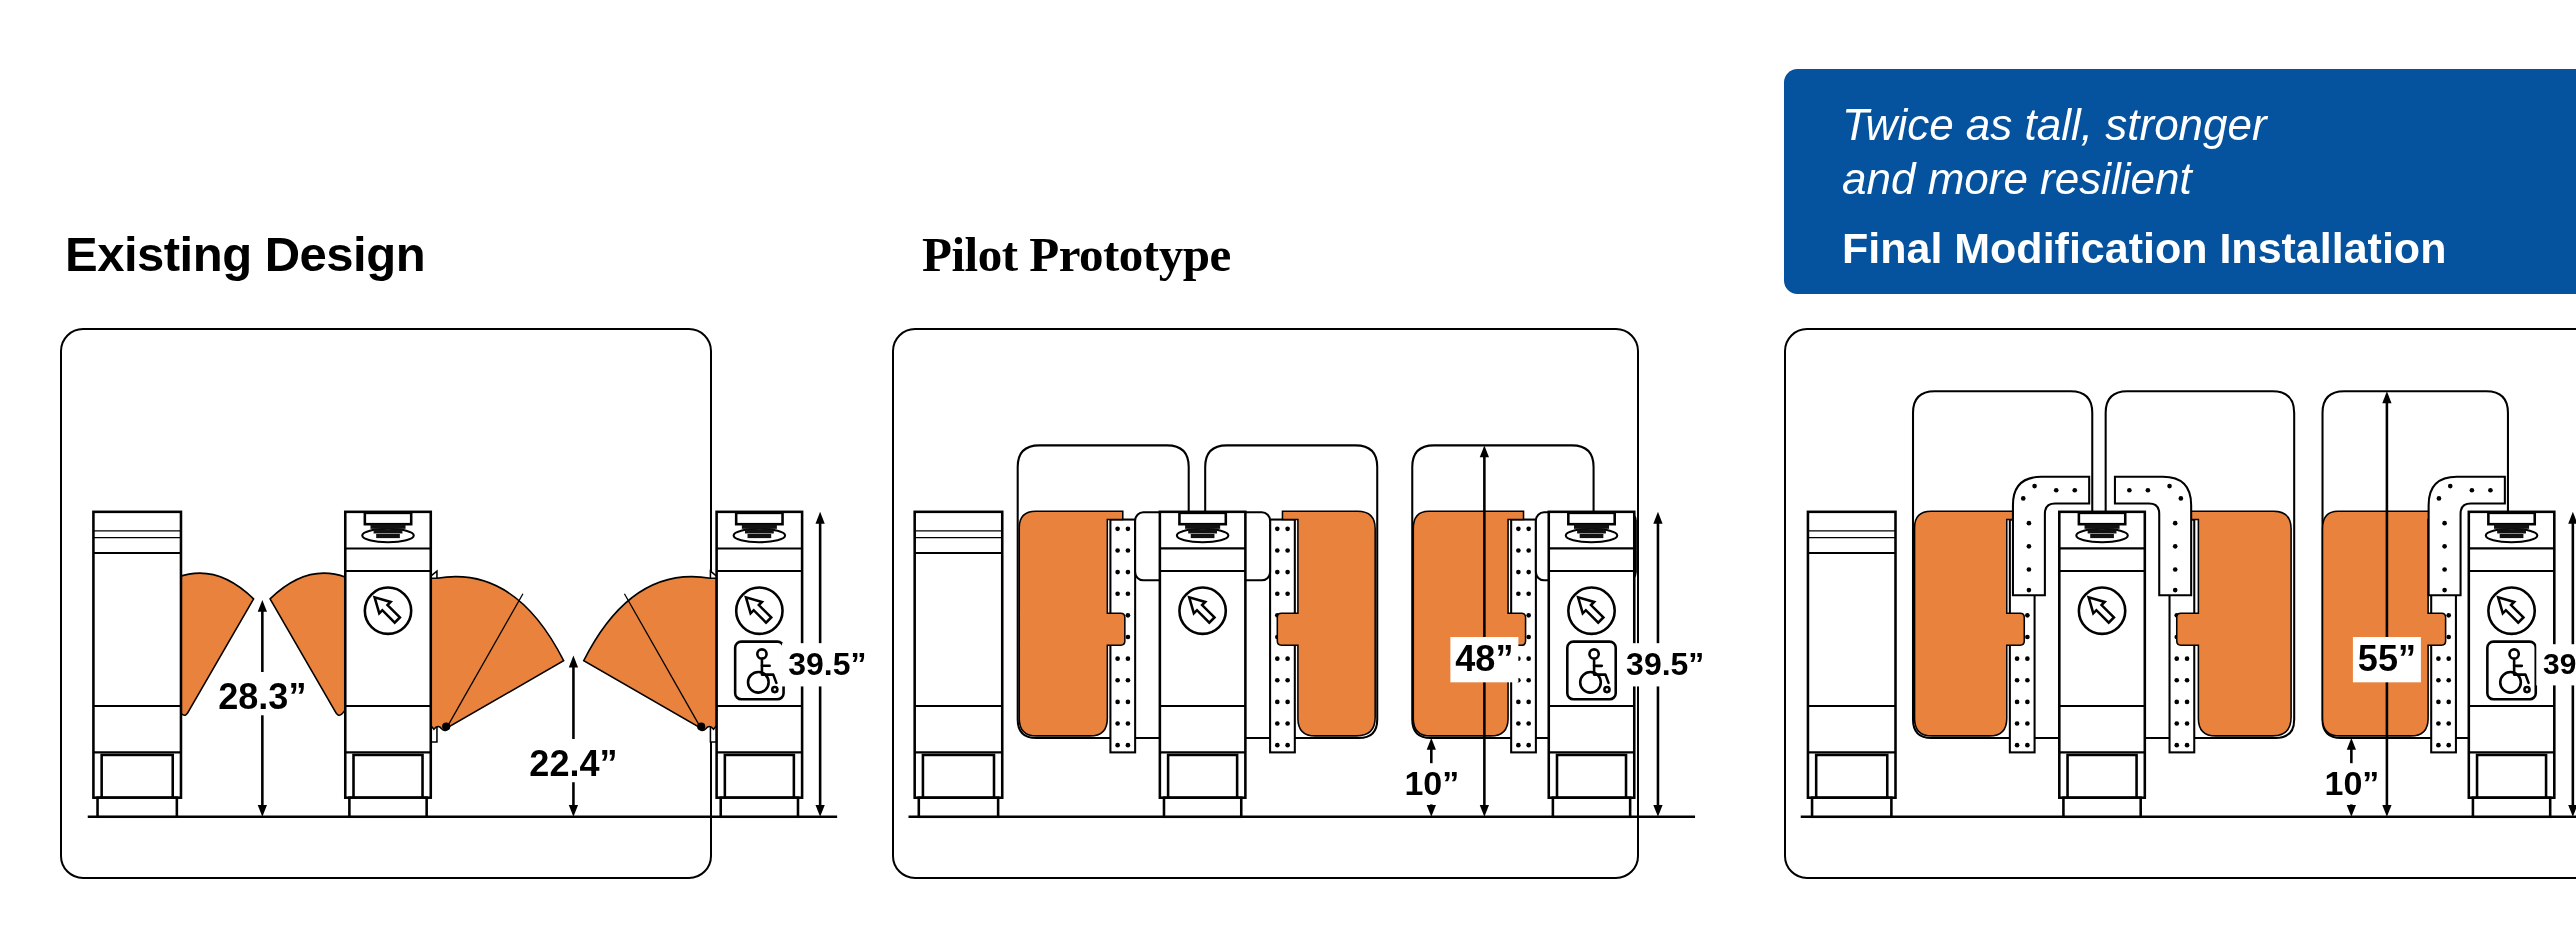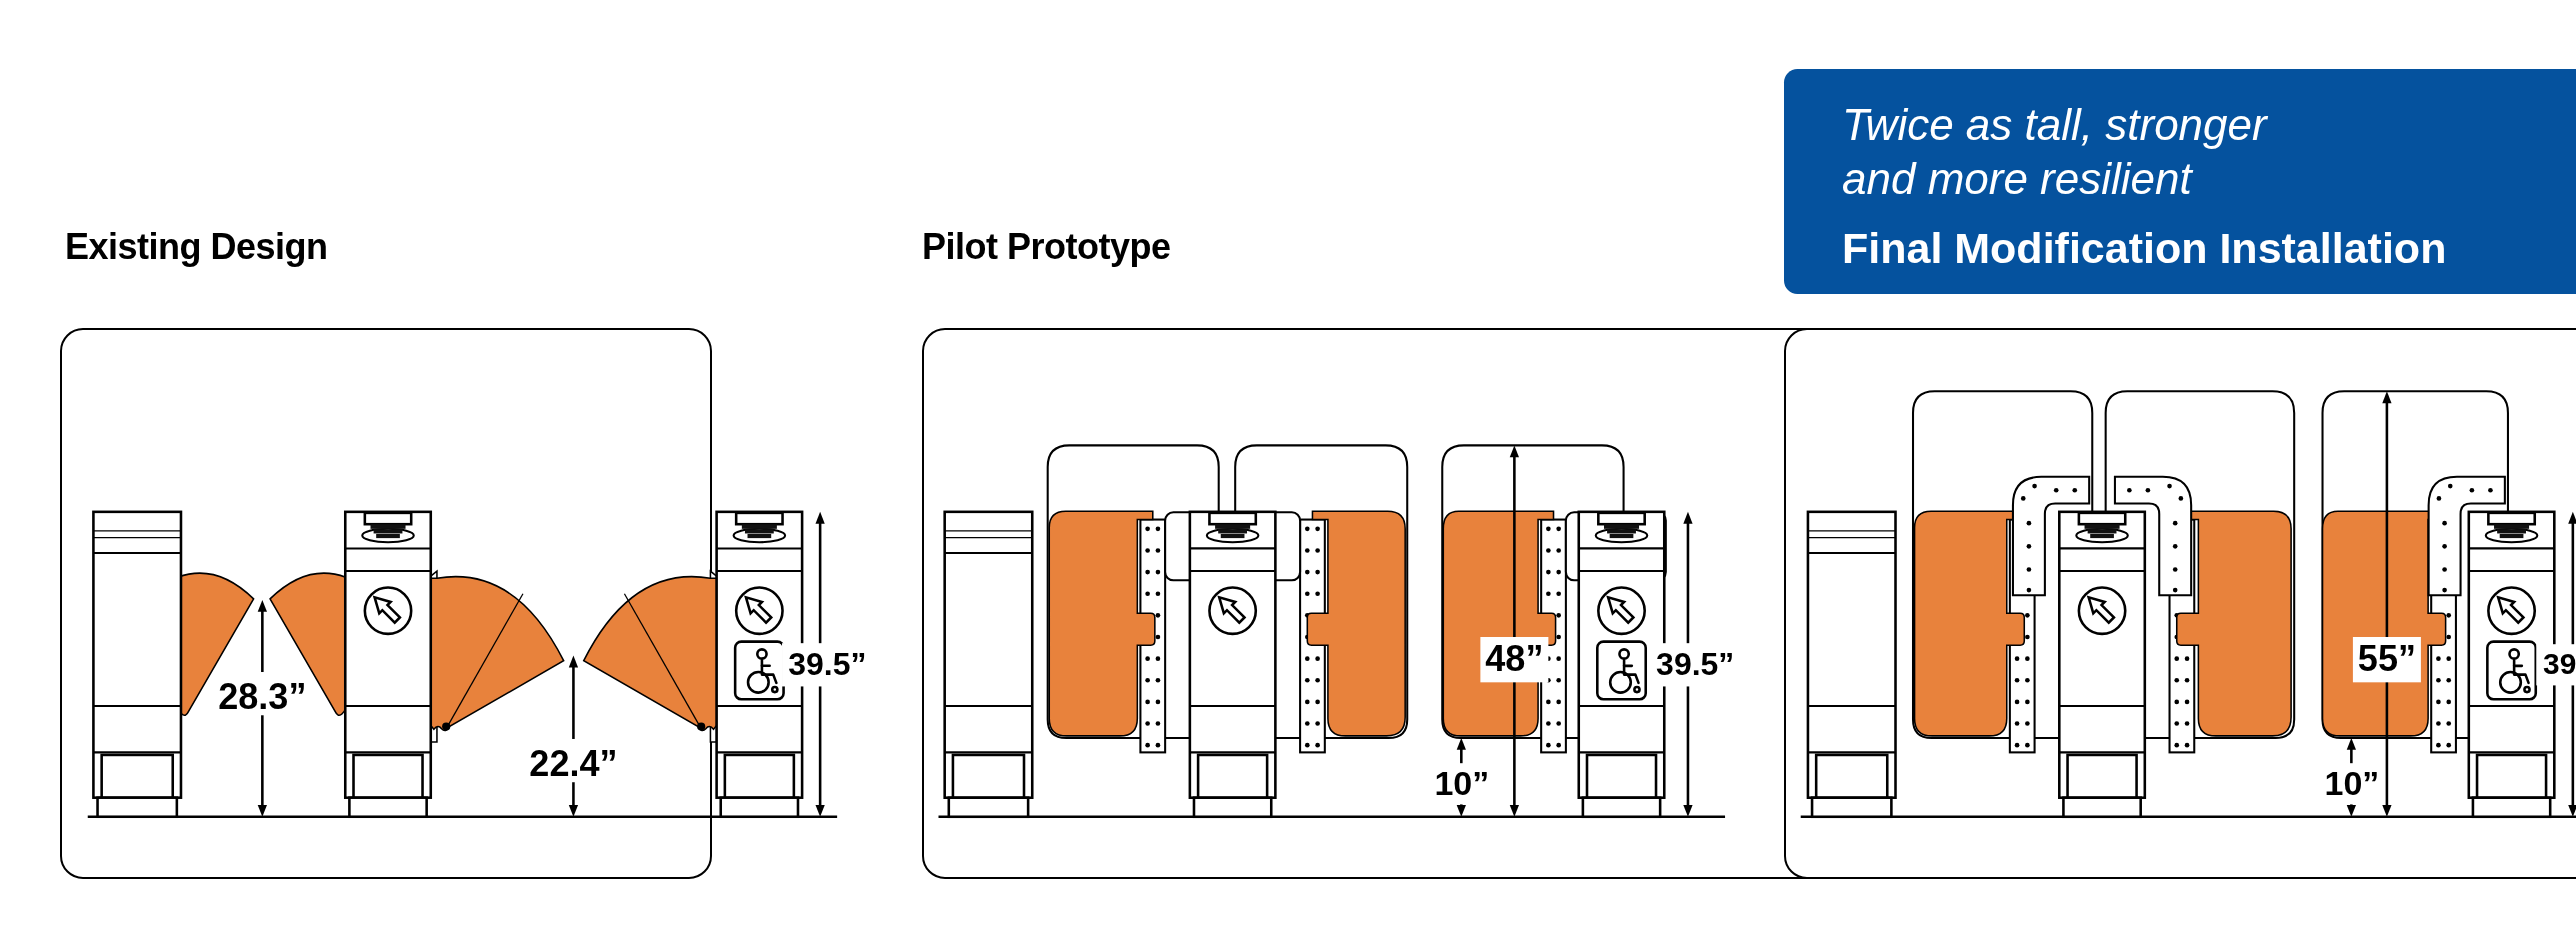--- a/index.html
+++ b/index.html
@@ -1,38 +1,38 @@
 <!DOCTYPE html>
 <html style="--orange: #E8823C; --blue: #05529E; --ink: #000000;font-size:8.2px"><head>
 <meta charset="utf-8">
 <style>
   html,body{margin:0;padding:0;}
   body{
     width:2705px;height:927px;position:relative;background:#ffffff;
     font-family:"Liberation Sans",sans-serif;overflow:hidden;
   }
   .title{
-    position:absolute;top:226px;font-weight:bold;font-size:36px;color:#000;
+    position:absolute;top:226px;font-weight:bold;font-size:49px;color:#000;
     letter-spacing:-0.5px;white-space:nowrap;
   }
   #title-existing{left:65px;}
-  #title-pilot{left:922px;}
+  #title-pilot{left:922px;font-family:Liberation Serif, serif;}
   .banner{
     position:absolute;left:1784px;top:69px;width:838px;height:225px;
     background:var(--blue,#05529E);border-radius:13.4px;color:#fff;
     box-sizing:border-box;padding:29px 20.6px 0 58px;
   }
   .banner .tag{font-style:italic;font-weight:normal;font-size:44px;line-height:1.22;white-space:nowrap;}
   .banner .btitle{font-weight:bold;font-size:43px;margin-top:18.5px;white-space:nowrap;}
   .panel{
     position:absolute;top:328px;height:551px;border:2.6px solid #000;
     border-radius:23px;box-sizing:border-box;background:#fff;
   }
   #panel-1{left:60px;width:652px;}
-  #panel-2{left:922px;width:915px;text-decoration:underline;}
+  #panel-2{left:892px;width:747px;text-decoration:underline;}
   #panel-3{left:1784px;width:838px;}
   .panel svg{display:block;}
   svg text{
     font-family:"Liberation Sans",sans-serif;font-weight:bold;fill:#000;
     text-anchor:middle;
   }
   .o{fill:var(--orange,#E8823C);stroke:#000;stroke-width:3;}
   .w4{fill:#fff;stroke:#000;stroke-width:4;}
   .w5{fill:#fff;stroke:#000;stroke-width:5;}
   .w3{fill:#fff;stroke:#000;stroke-width:3;}

